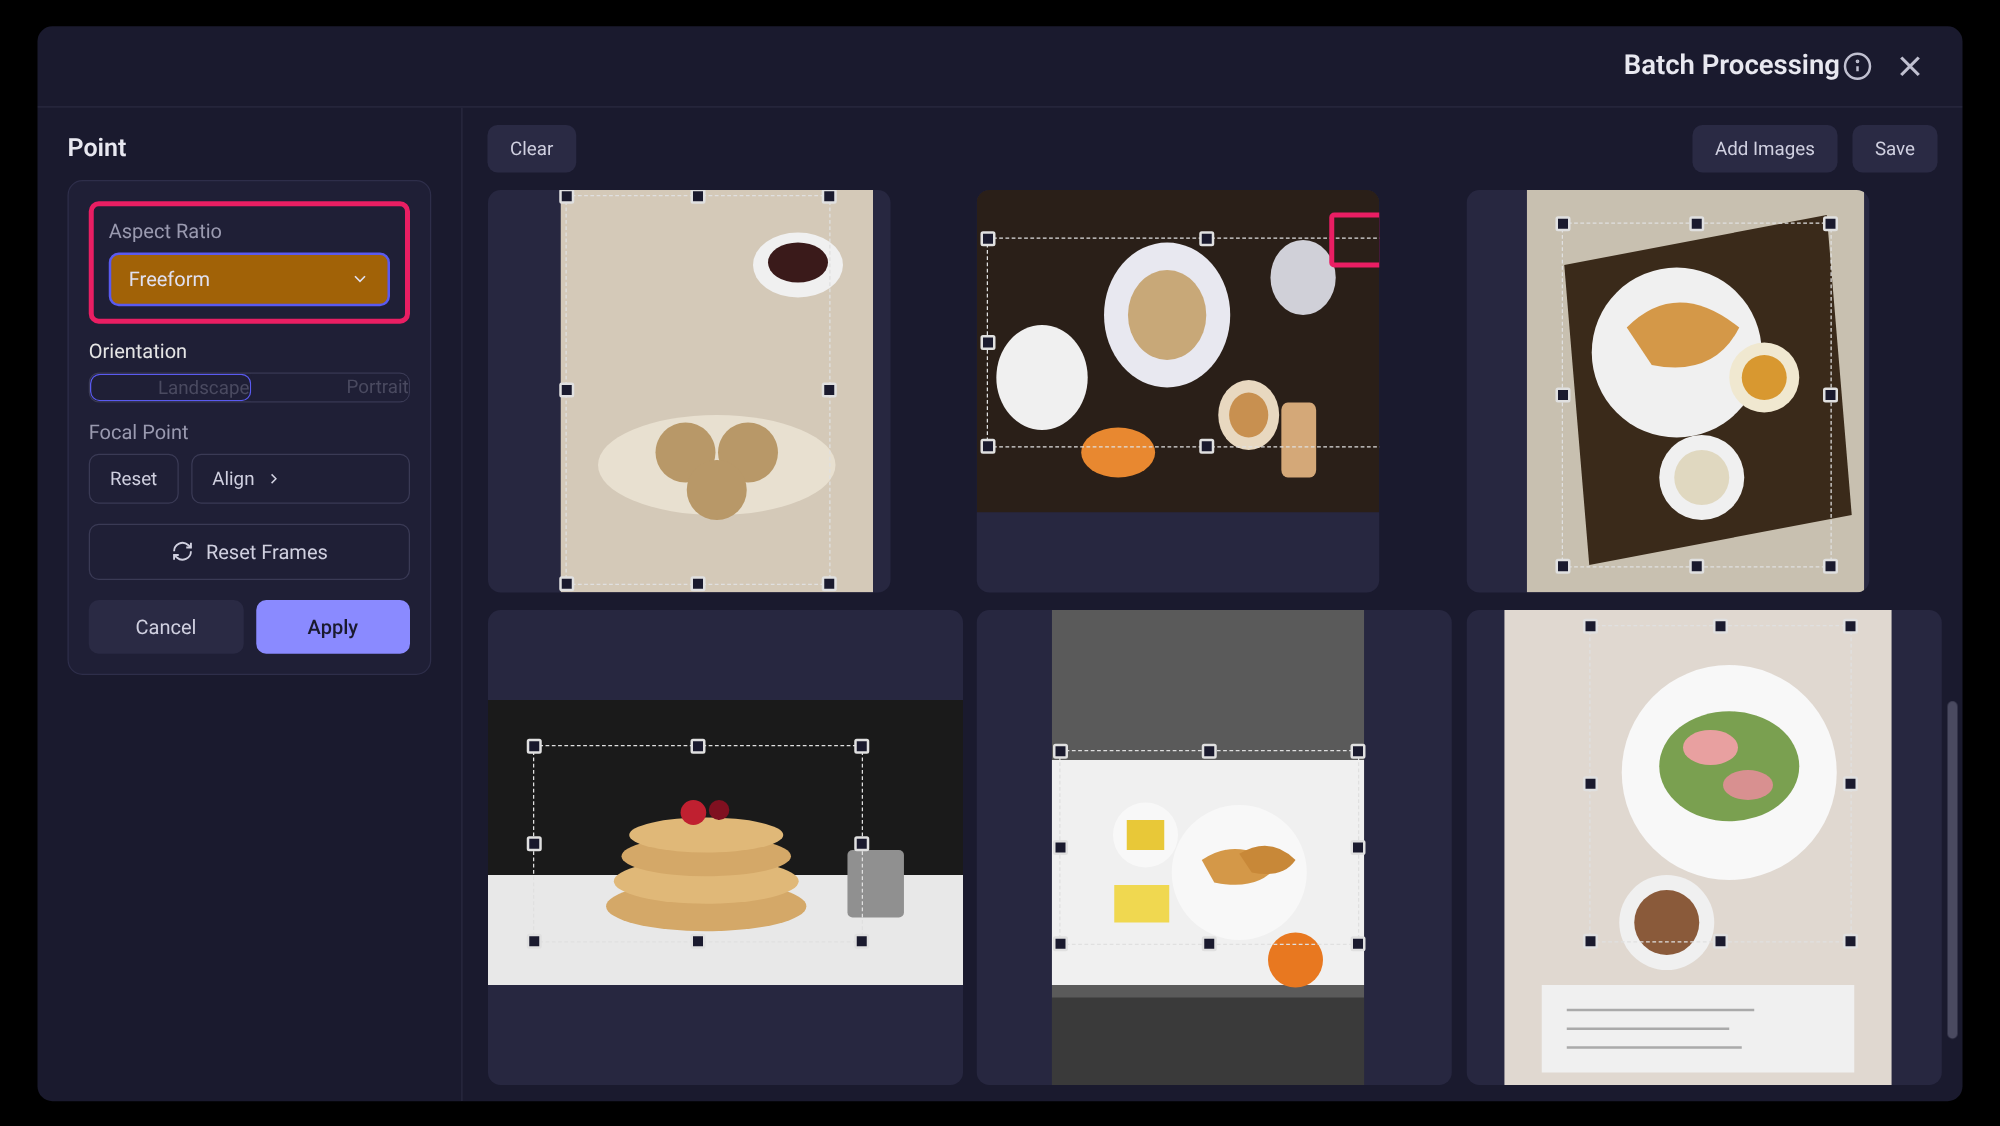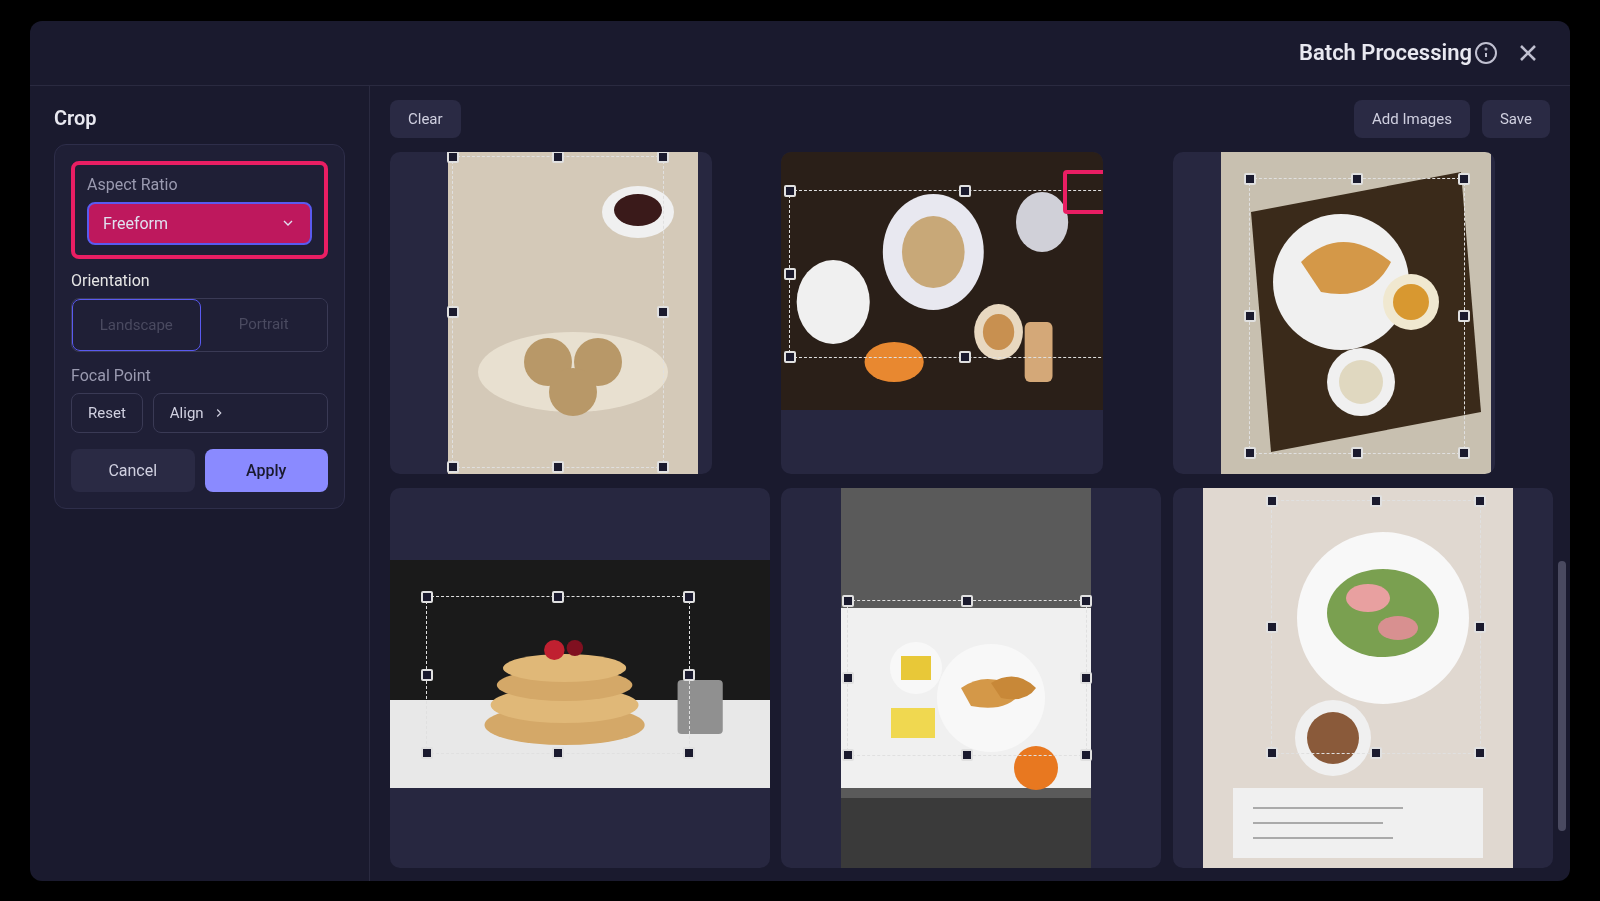--- a/index.html
+++ b/index.html
@@ -10,24 +10,24 @@
 .header-actions { display:flex; gap:14px; align-items:center; }
 .icon-btn { background:none; border:none; color:#c0c0d0; cursor:pointer; display:flex; align-items:center; justify-content:center; width:28px; height:28px; }
 .icon-btn svg { width:24px; height:24px; }
 .body { display:flex; flex:1; overflow:hidden; }
 .sidebar { width:340px; padding:20px 24px; border-right:1px solid #2a2a40; }
 .sidebar-title { color:#e8e8f0; font-size:20px; font-weight:600; margin-bottom:14px; }
 .panel { background:#1f1f36; border:1px solid #2e2e4a; border-radius:12px; padding:16px; }
 .field-label { color:#9a9ab0; font-size:16px; margin-bottom:8px; }
 .field-label.disabled { color:#e5e5e5; }
 .highlight-box { border:4px solid #e91e63; border-radius:8px; padding:10px 12px; margin-bottom:12px; }
-.select { display:flex; align-items:center; justify-content:space-between; background:#be185d; border:2px solid #5a5af0; border-radius:8px; padding:10px 14px; color:#e0e0f0; font-size:16px; cursor:pointer; }
+.select { display:flex; align-items:center; justify-content:space-between; background:#a16207; border:2px solid #5a5af0; border-radius:8px; padding:10px 14px; color:#e0e0f0; font-size:16px; cursor:pointer; }
 .select svg { width:16px; height:16px; }
 .btn-row { display:flex; gap:0; border:1px solid #3a3a55; border-radius:8px; overflow:hidden; margin-bottom:14px; }
-.btn-row .seg { flex:1; padding:16px 0; text-align:center; color:#6a6a80; font-size:15px; cursor:pointer; background:#1f1f36; }
+.btn-row .seg { flex:1; padding:1px 0; text-align:right; color:#6a6a80; font-size:15px; cursor:pointer; background:#1f1f36; }
 .btn-row .seg.sel { border:1px solid #5a5af0; border-radius:8px; background:#1f1f36; color:#8a8aa0; }
 .btn-row.disabled .seg { color:#4a4a60; }
 .small-btn-row { display:flex; gap:10px; margin-bottom:16px; }
 .small-btn { border:1px solid #3a3a55; border-radius:8px; padding:10px 16px; color:#d0d0e0; font-size:15px; cursor:pointer; background:#1f1f36; display:flex; align-items:center; gap:8px; }
 .small-btn.align { flex:1; justify-content:flex-start; }
 .small-btn svg { width:14px; height:14px; }
 .reset-btn { width:100%; border:1px solid #3a3a55; border-radius:8px; padding:12px; color:#d0d0e0; font-size:16px; background:#1f1f36; cursor:pointer; display:flex; align-items:center; justify-content:center; gap:10px; margin-bottom:16px; }
 .reset-btn svg { width:18px; height:18px; }
 .action-row { display:flex; gap:10px; }
 .action-btn { flex:1; padding:12px; border-radius:8px; font-size:16px; cursor:pointer; border:none; }
@@ -68,21 +68,21 @@
         <svg viewBox="0 0 24 24" fill="none" stroke="currentColor" stroke-width="2.5">
             <line x1="5" y1="5" x2="19" y2="19"></line>
             <line x1="19" y1="5" x2="5" y2="19"></line>
           </svg>
       </button>
     </div>
   </div>
 
   <div class="body">
     <div class="sidebar">
-      <div class="sidebar-title">Crop</div>
+      <div class="sidebar-title">Point</div>
       <div class="panel">
 
         <div class="highlight-box">
           <div class="field-label">Aspect Ratio</div>
           <div class="select">
             <span>Freeform</span>
             <svg viewBox="0 0 24 24" fill="none" stroke="currentColor" stroke-width="2">
                 <polyline points="6 9 12 15 18 9"></polyline>
               </svg>
           </div>
@@ -98,20 +98,29 @@
         <div class="small-btn-row">
           <div class="small-btn">Reset</div>
           <div class="small-btn align">
             <span>Align</span>
             <svg viewBox="0 0 24 24" fill="none" stroke="currentColor" stroke-width="2">
                 <polyline points="9 6 15 12 9 18"></polyline>
               </svg>
           </div>
         </div>
 
+        <button class="reset-btn">
+          <svg viewBox="0 0 24 24" fill="none" stroke="currentColor" stroke-width="2">
+              <path d="M3 12a9 9 0 0 1 15-6.7L21 8"></path>
+              <path d="M21 3v5h-5"></path>
+              <path d="M21 12a9 9 0 0 1-15 6.7L3 16"></path>
+              <path d="M3 21v-5h5"></path>
+            </svg>
+          <span>Reset Frames</span>
+        </button>
 
         <div class="action-row">
           <button class="action-btn cancel-btn">Cancel</button>
           <button class="action-btn apply-btn">Apply</button>
         </div>
       </div>
     </div>
 
     <div class="main">
       <div class="toolbar">

